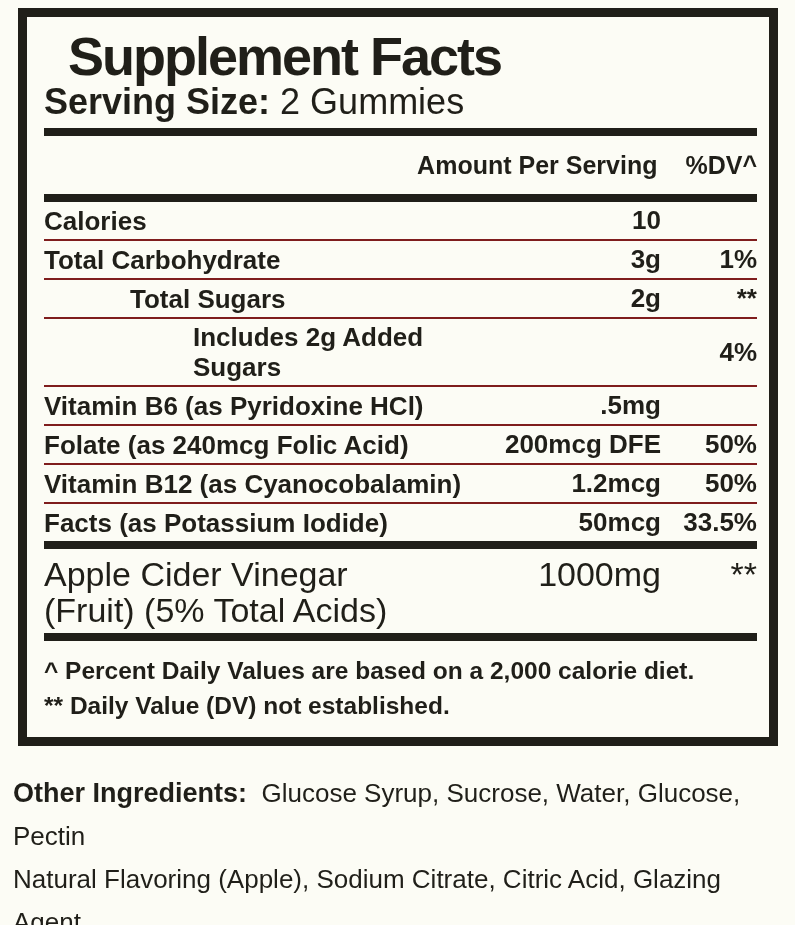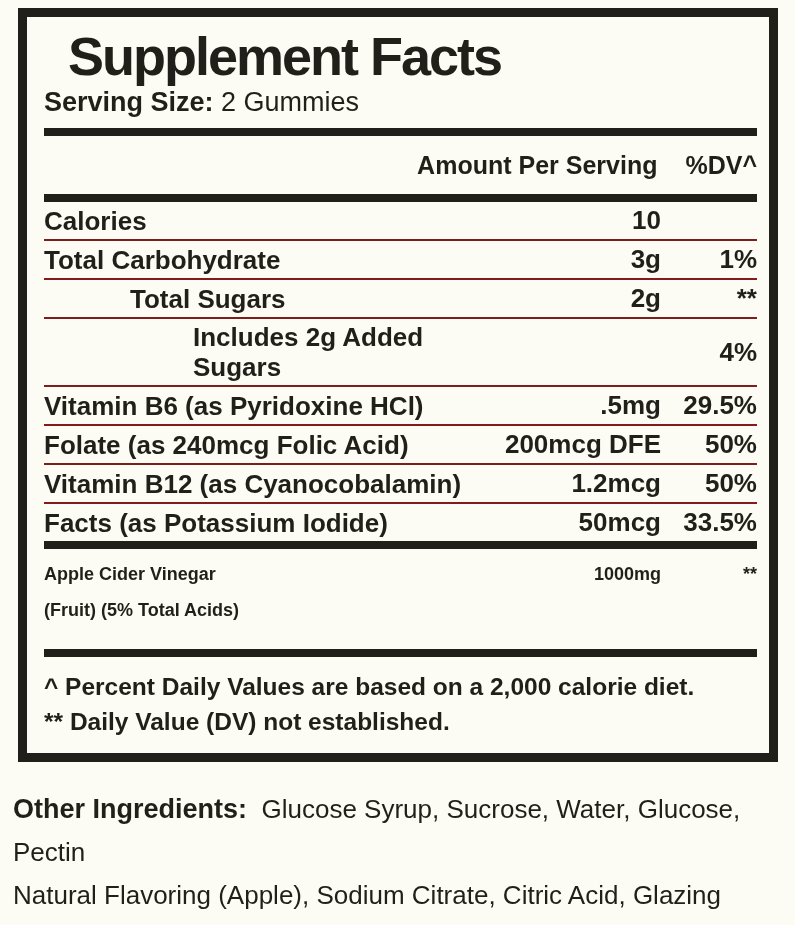--- a/index.html
+++ b/index.html
@@ -30,21 +30,21 @@
   .facts-title {
     font-size: 54px;
     font-weight: 700;
     letter-spacing: -2px;
     line-height: 58px;
     margin-top: 10px;
     white-space: nowrap;
     margin-left: 24px;
   }
   .serving-line {
-    font-size: 27px;
+    font-size: 36px;
     line-height: 34px;
     font-weight: 400;
   }
   .serving-line .lbl { font-weight: 700; }
 
   .bar-thick {
     height: 8px;
     background: #201f19;
     margin-top: 9px;
   }
@@ -73,23 +73,23 @@
   .nrow:first-child { border-top: none; }
   .nrow .nname { text-align: left; line-height: 30px; padding: 3px 0; }
   .nrow .namount { text-align: right; }
   .nrow .ndv { text-align: right; }
   .nname.ind1 { padding-left: 86px; }
   .nname.ind2 { padding-left: 149px; }
 
   .acv-row {
     display: grid;
     grid-template-columns: 1fr 170px 96px;
-    font-size: 18px;
-    font-weight: 700;
-    padding: 7px 0 21px 0;
+    font-size: 34px;
+    font-weight: 400;
+    padding: 7px 0 5px 0;
   }
   .acv-name { grid-column: 1; line-height: 36px; }
   .acv-name .line2 { display: block; }
   .acv-amount { text-align: right; line-height: 36px; }
   .acv-dv { text-align: right; line-height: 36px; }
 
   .footnotes {
     font-size: 24.5px;
     font-weight: 700;
     line-height: 35px;
@@ -156,21 +156,20 @@
 
       <div class="nrow">
         <span class="nname ind2">Includes 2g Added Sugars</span>
         <span class="namount"></span>
         <span class="ndv">4%</span>
       </div>
 
       <div class="nrow">
         <span class="nname">Vitamin B6 (as Pyridoxine HCl)</span>
         <span class="namount">.5mg</span>
-        <span class="ndv">29.5%</span>
       </div>
 
       <div class="nrow">
         <span class="nname">Folate (as 240mcg Folic Acid)</span>
         <span class="namount">200mcg DFE</span>
         <span class="ndv">50%</span>
       </div>
 
       <div class="nrow">
         <span class="nname">Vitamin B12 (as Cyanocobalamin)</span>

